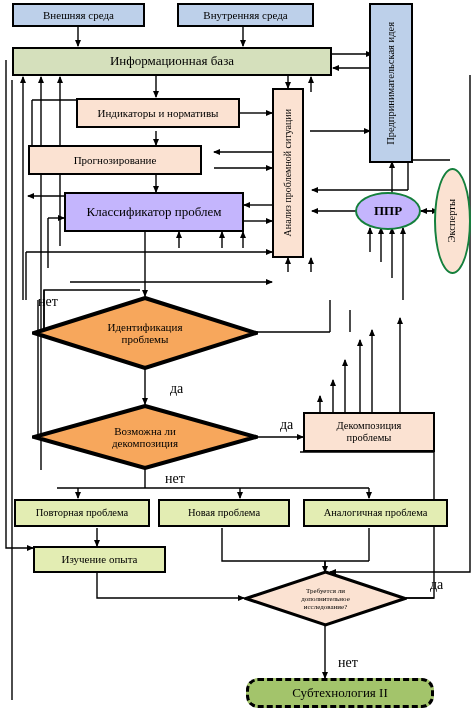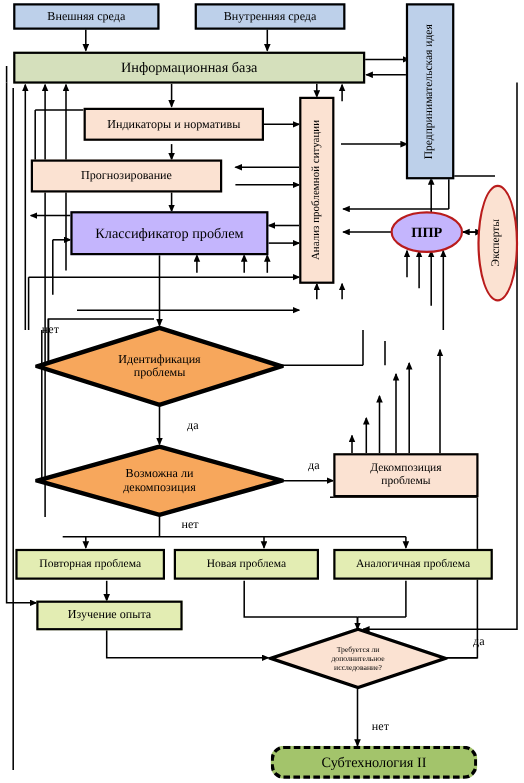--- a/index.html
+++ b/index.html
@@ -12,23 +12,23 @@
   .lbl{display:block;line-height:1.15;}
   .blue{background:#bdd0ea;}
   .greenbase{background:#d5e0bc;}
   .peach{background:#fbe2d2;}
   .orange{background:#c4b5fd;}
   .palegreen{background:#e3edb3;}
   .vert{writing-mode:vertical-rl;transform:rotate(180deg);}
   .diamond{position:absolute;z-index:5;}
   .diamond .shape{position:absolute;inset:0;}
   .diamond .txt{position:absolute;inset:0;display:flex;align-items:center;justify-content:center;text-align:right;flex-direction:column;z-index:2;}
-  .oval{border:2px solid #b91c1c;border-radius:50%;}
+  .oval{border:2px solid #15803d;border-radius:50%;}
   .subtech{background:#a3c46b;border:3px dashed #000;border-radius:12px;}
-  .edgelabel{position:absolute;font-size:11px;color:#000;z-index:6;font-family:"Liberation Serif",serif;}
+  .edgelabel{position:absolute;font-size:14px;color:#000;z-index:6;font-family:"Liberation Serif",serif;}
   .f12{font-size:11px;}
   .f11{font-size:10.5px;}
   .f10{font-size:10px;}
   .f8{font-size:7px;}
   .f13{font-size:13px;}
   .bold{font-weight:bold;}
 </style>
 </head>
 <body>
 

